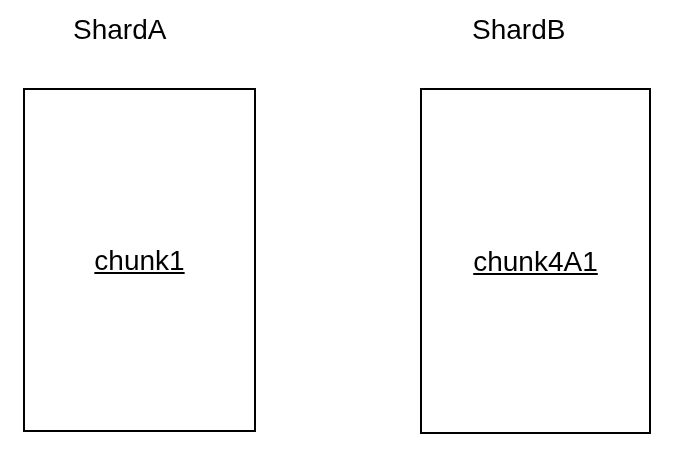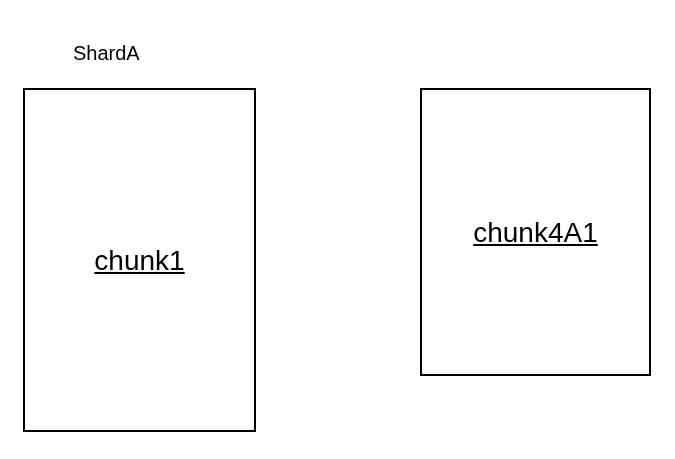--- a/index.html
+++ b/index.html
@@ -15,22 +15,22 @@
     color: #000000;
     overflow: hidden;
   }
   .canvas {
     position: absolute;
     inset: 0;
     background: var(--bg, #ffffff);
   }
   .shard-title {
     position: absolute;
-    top: 38px;
-    font-size: 20px;
+    top: 15px;
+    font-size: 28px;
     line-height: 30px;
     white-space: nowrap;
     color: var(--text, #000000);
   }
   .shard-title.a { left: 73px; }
   .shard-title.b { left: 472px; }
   .shard-box {
     position: absolute;
     top: 88px;
     border: 2px solid var(--border, #000000);
@@ -43,38 +43,39 @@
     gap: 47px;
   }
   .shard-box.a {
     left: 23px;
     width: 233px;
     height: 344px;
   }
   .shard-box.b {
     left: 420px;
     width: 231px;
-    height: 288px;
+    height: 346px;
   }
   .chunk-label {
     font-size: 28px;
     line-height: 33px;
     white-space: nowrap;
     text-align: right;
     color: var(--text, #000000);
     text-decoration: underline;
   }
 </style>
 </head>
 <body style="--bg: #ffffff; --border: #000000; --text: #000000;">
 
 <div class="canvas">
 
   <div class="shard-title a">ShardA</div>
 
+  <div class="shard-title b">ShardB</div>
 
   <div class="shard-box a">
     <div class="chunk-label">chunk1</div>
   </div>
 
   <div class="shard-box b">
     <div class="chunk-label">chunk4A1</div>
   </div>
 
 </div>

